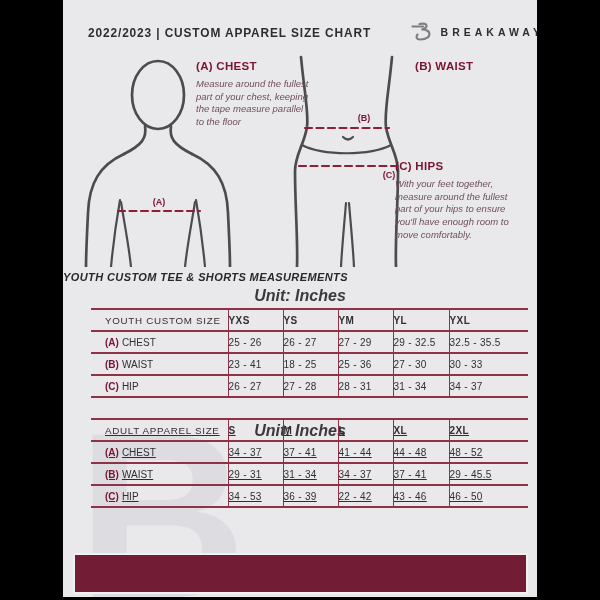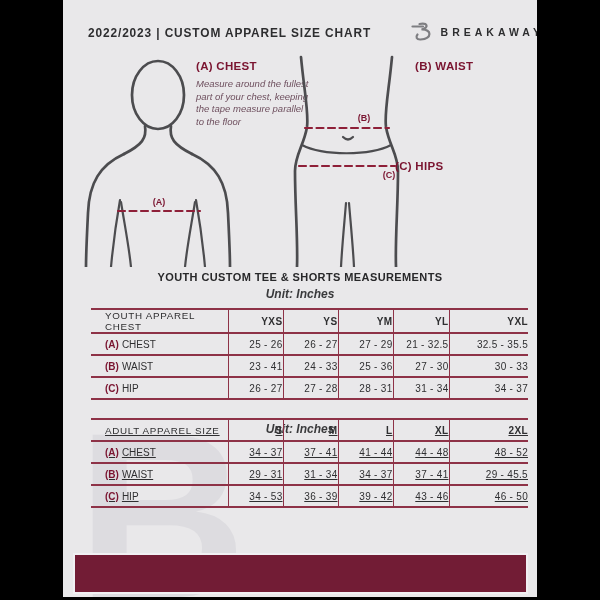--- a/index.html
+++ b/index.html
@@ -29,29 +29,29 @@
   .fig .dash { stroke:#8e1f38; stroke-width:2.2px; stroke-dasharray:7 4.5; }
   .fig text { font-family:"Liberation Sans",sans-serif; font-size:9px; font-weight:700;
               fill:#7a1430; }
   .guide-block { position:absolute; z-index:1; }
   .guide-h { font-size:11.5px; font-weight:700; color:#7a1430; letter-spacing:.3px;
              margin-bottom:6px; }
   .guide-p { font-size:9.5px; font-style:italic; color:#6e4f5e; line-height:1.34;
              font-weight:500; }
 
   
-  .tbl-title { position:absolute; left:0; width:474px; text-align:center; z-index:1;
-               font-size:11px; font-weight:700; color:#28282a; letter-spacing:.4px; }
+  .tbl-title { position:absolute; left:0; width:474px; text-align:left; z-index:1;
+               font-size:11px; font-weight:700; color:#28282a; letter-spacing:.4px;font-style:italic; }
   .tbl-unit { position:absolute; left:0; width:474px; text-align:center; z-index:1;
-              font-size:12px; font-style:italic; font-weight:600; color:#3a3a3c; }
+              font-size:16px; font-style:italic; font-weight:600; color:#3a3a3c; }
   table { position:absolute; left:28px; width:437px; z-index:1; border-collapse:collapse;
           table-layout:fixed; font-size:10px; color:#2f2f31;
           border-bottom:2px solid #8e3247; }
   tr { border-top:2px solid #8e3247; }
-  th, td { height:22px; font-weight:400; padding:0; text-align:right; }
+  th, td { height:22px; font-weight:400; padding:0; text-align:left; }
   th + th, td + td { border-left:1.5px solid #8e3247; }
   th:first-child, td:first-child { text-align:left; padding-left:14px; }
   .size-h { font-weight:700; letter-spacing:.4px; }
   .lbl-h { letter-spacing:.7px; font-size:9.8px; }
   .pfx { font-weight:700; color:#7a1430; margin-right:3px; }
   .val { letter-spacing:.3px; }
 
   
   .footer-bar { position:absolute; left:10px; top:553px; width:455px; height:41px;
                 background:#721c35; border:2px solid #f1f0f3; z-index:2; }
@@ -106,54 +106,55 @@
       <path class="dash" d="M16,111 L112,111"></path>
       <text x="106" y="123" text-anchor="middle">(C)</text>
     </svg>
 
     <div class="guide-block" style="left:352px; top:60px; width:114px;">
       <div class="guide-h">(B) WAIST</div>
     </div>
 
     <div class="guide-block" style="left:332px; top:160px; width:118px;">
       <div class="guide-h">(C) HIPS</div>
+      <div class="guide-p">With your feet together, measure around the fullest part of your hips to ensure you'll have enough room to move comfortably.</div>
     </div>
 
     <div class="tbl-title" style="top:271px;">YOUTH CUSTOM TEE &amp; SHORTS MEASUREMENTS</div>
     <div class="tbl-unit" style="top:287px;">Unit: Inches</div>
     <table style="top:308px;">
       <colgroup>
           <col style="width:137px">
           <col style="width:55px">
           <col style="width:55px">
                 <col style="width:55px">
           <col style="width:56px">
           <col style="width:79px">
         </colgroup>
       <tbody>
           <tr>
-        <th class="lbl-h">YOUTH APPAREL CHEST</th>
+        <th class="lbl-h">YOUTH CUSTOM SIZE</th>
         <th class="size-h">YXS</th>
         <th class="size-h">YS</th>
         <th class="size-h">YM</th>
         <th class="size-h">YL</th>
         <th class="size-h">YXL</th>
       </tr>
       <tr>
         <td><span class="pfx">(A)</span><span>CHEST</span></td>
         <td class="val">25 - 26</td>
         <td class="val">26 - 27</td>
         <td class="val">27 - 29</td>
-        <td class="val">21 - 32.5</td>
+        <td class="val">29 - 32.5</td>
         <td class="val">32.5 - 35.5</td>
       </tr>
       <tr>
         <td><span class="pfx">(B)</span><span>WAIST</span></td>
         <td class="val">23 - 41</td>
-        <td class="val">24 - 33</td>
+        <td class="val">18 - 25</td>
         <td class="val">25 - 36</td>
         <td class="val">27 - 30</td>
         <td class="val">30 - 33</td>
       </tr>
       <tr>
         <td><span class="pfx">(C)</span><span>HIP</span></td>
         <td class="val">26 - 27</td>
         <td class="val">27 - 28</td>
         <td class="val">28 - 31</td>
         <td class="val">31 - 34</td>
@@ -194,21 +195,21 @@
         <td class="val">29 - 31</td>
         <td class="val">31 - 34</td>
         <td class="val">34 - 37</td>
         <td class="val">37 - 41</td>
         <td class="val">29 - 45.5</td>
       </tr>
       <tr>
         <td><span class="pfx">(C)</span><span>HIP</span></td>
         <td class="val">34 - 53</td>
         <td class="val">36 - 39</td>
-        <td class="val">39 - 42</td>
+        <td class="val">22 - 42</td>
         <td class="val">43 - 46</td>
         <td class="val">46 - 50</td>
       </tr>
     </tbody>
       </table>
 
     <div class="footer-bar"></div>
   </div>
 </div>
 

